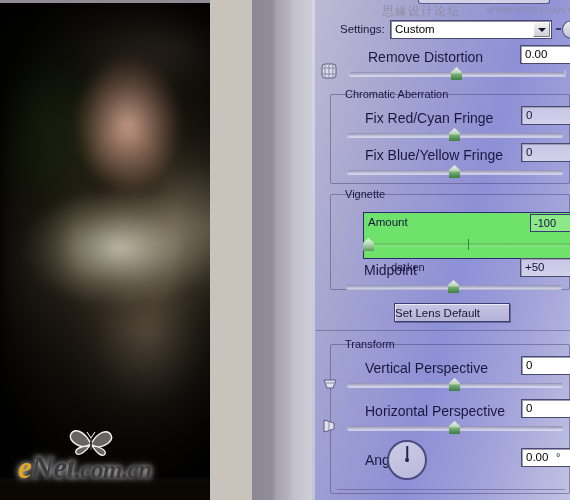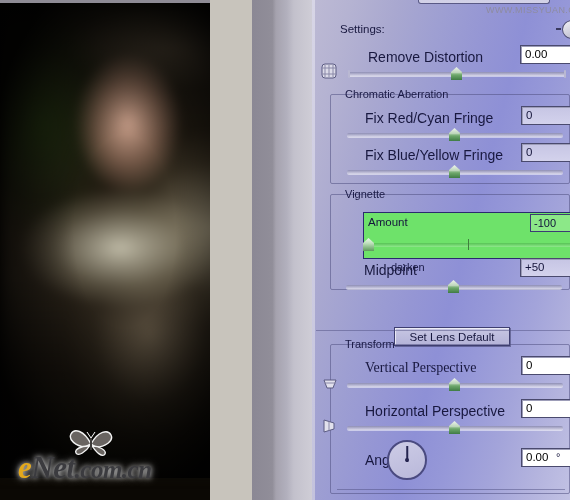--- a/index.html
+++ b/index.html
@@ -221,22 +221,21 @@
   .edge-label{
     position:absolute; font-size:11px; color:#1b1b48;
   }
 
   
   #set-lens-default{
     position:absolute; left:82px; top:303px; width:116px; height:19px;
     background:linear-gradient(180deg,#c7c6e3,#b4b3d8);
     border:1px solid #3e3e70;
     box-shadow: inset 1px 1px 0 rgba(255,255,255,.65), 1px 1px 0 rgba(40,40,80,.45);
-    text-align:center;
-    margin-top:24px;
+    text-align:left;
   }
   #set-lens-default span{ font-size:11.5px; color:#16163c; line-height:18px; }
 
   .hrule{
     position:absolute; height:1px; background:rgba(80,80,130,.5);
   }
 
   #angle-dial{
     position:absolute; left:75px; top:440px; width:40px; height:40px;
     border:2px solid #4a4a80; border-radius:50%;
@@ -284,24 +283,31 @@
 <div id="gap-col">
   <div id="dither-band"></div>
   <div id="gap-light"></div>
 </div>
 
 <div id="controls-panel">
   <div id="panel-left-edge"></div>
 
   <div id="top-partial-btn"></div>
 
+  <div class="wm-zh">思緣设计论坛</div>
   <div class="wm-en">WWW.MISSYUAN.COM</div>
 
   <div id="settings-row">
     <div id="settings-label">Settings:</div>
+    <div id="settings-select">
+      <div id="settings-value">Custom</div>
+      <div id="settings-arrow">
+          <i></i>
+        </div>
+    </div>
     <div id="settings-dash"></div>
     <div id="settings-menu-btn"></div>
   </div>
 
   <div class="ctl-label" style="left:56px; top:49px;">Remove Distortion</div>
   <div class="ctl-field" style="left:200px; top:45px;">
     <span>0.00</span>
   </div>
   <div class="side-icon" style="left:7px; top:62px;">
     <svg width="20" height="18" viewBox="0 0 20 18">
@@ -363,21 +369,21 @@
   </div>
 
   <div id="set-lens-default">
     <span>Set Lens Default</span>
   </div>
   <div class="hrule" style="left:4px; top:330px; width:254px;"></div>
 
   <div class="group" style="left:18px; top:344px; width:240px; height:150px;">
     <div class="group-title">Transform</div>
 
-    <div class="ctl-label" style="left:34px; top:15px;font-family:Liberation Serif, serif;">Vertical Perspective</div>
+    <div class="ctl-label" style="left:34px; top:15px;">Vertical Perspective</div>
     <div class="ctl-field" style="left:182px; top:11px;">
       <span>0</span>
     </div>
     <div class="side-icon" style="left:-11px; top:30px;">
       <svg width="20" height="18" viewBox="0 0 20 18">
         <path d="M4 5 L16 5 L13 13 L7 13 Z" fill="#e2e1ed" stroke="#5b5b82"></path>
         <path d="M4 8 L16 8" stroke="#8a89a8"></path>
       </svg>
     </div>
     <div class="slider" style="left:16px; top:38px; width:216px;">

